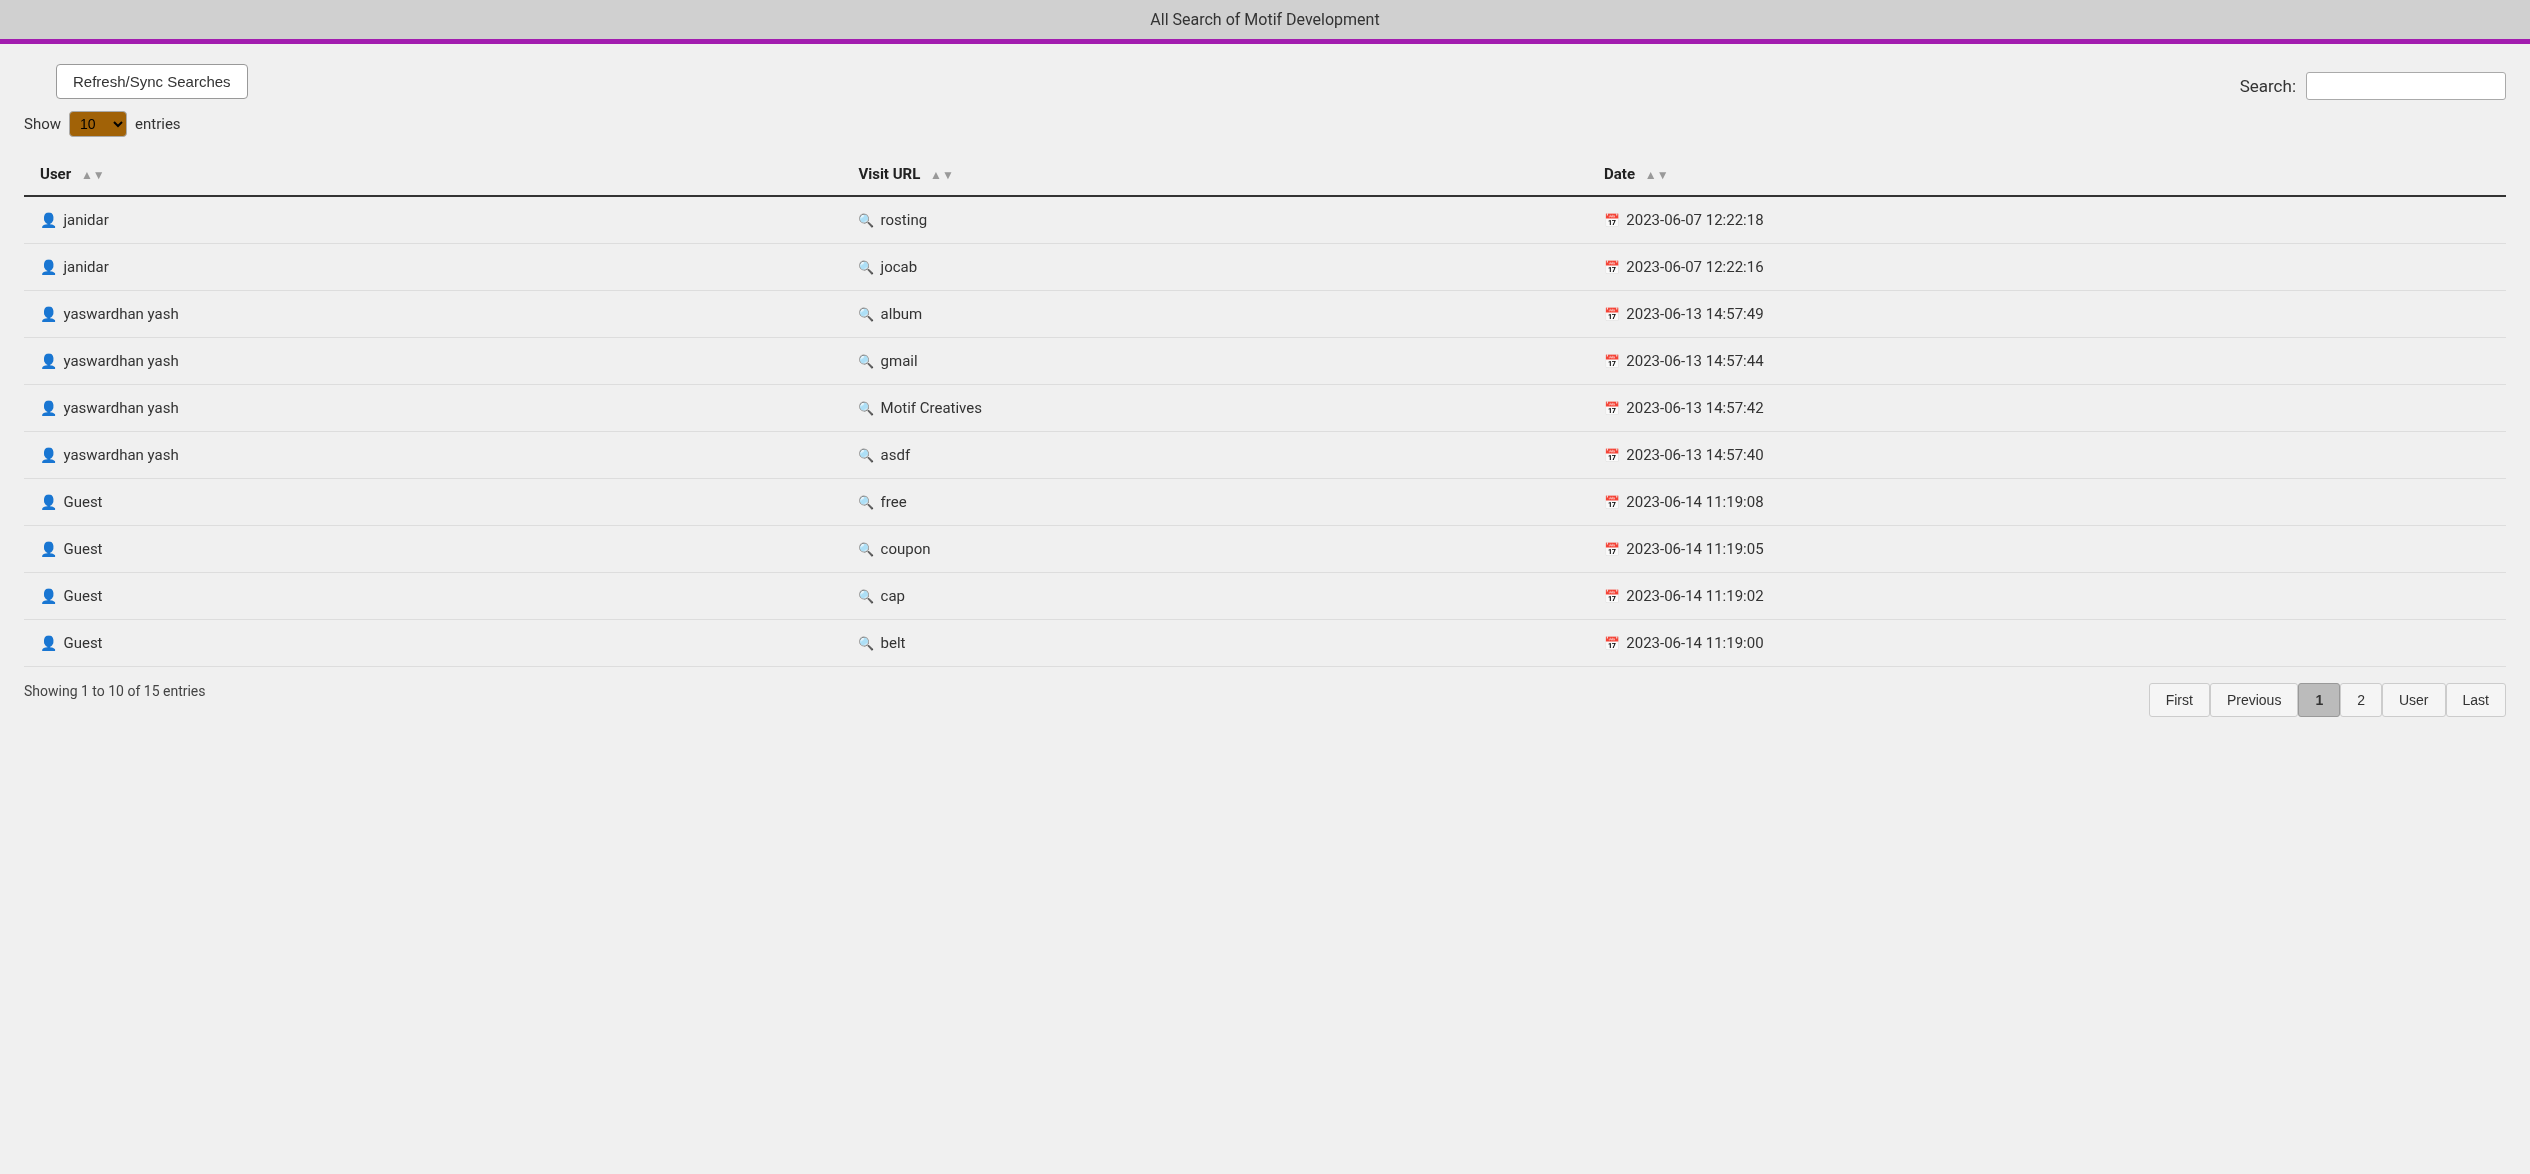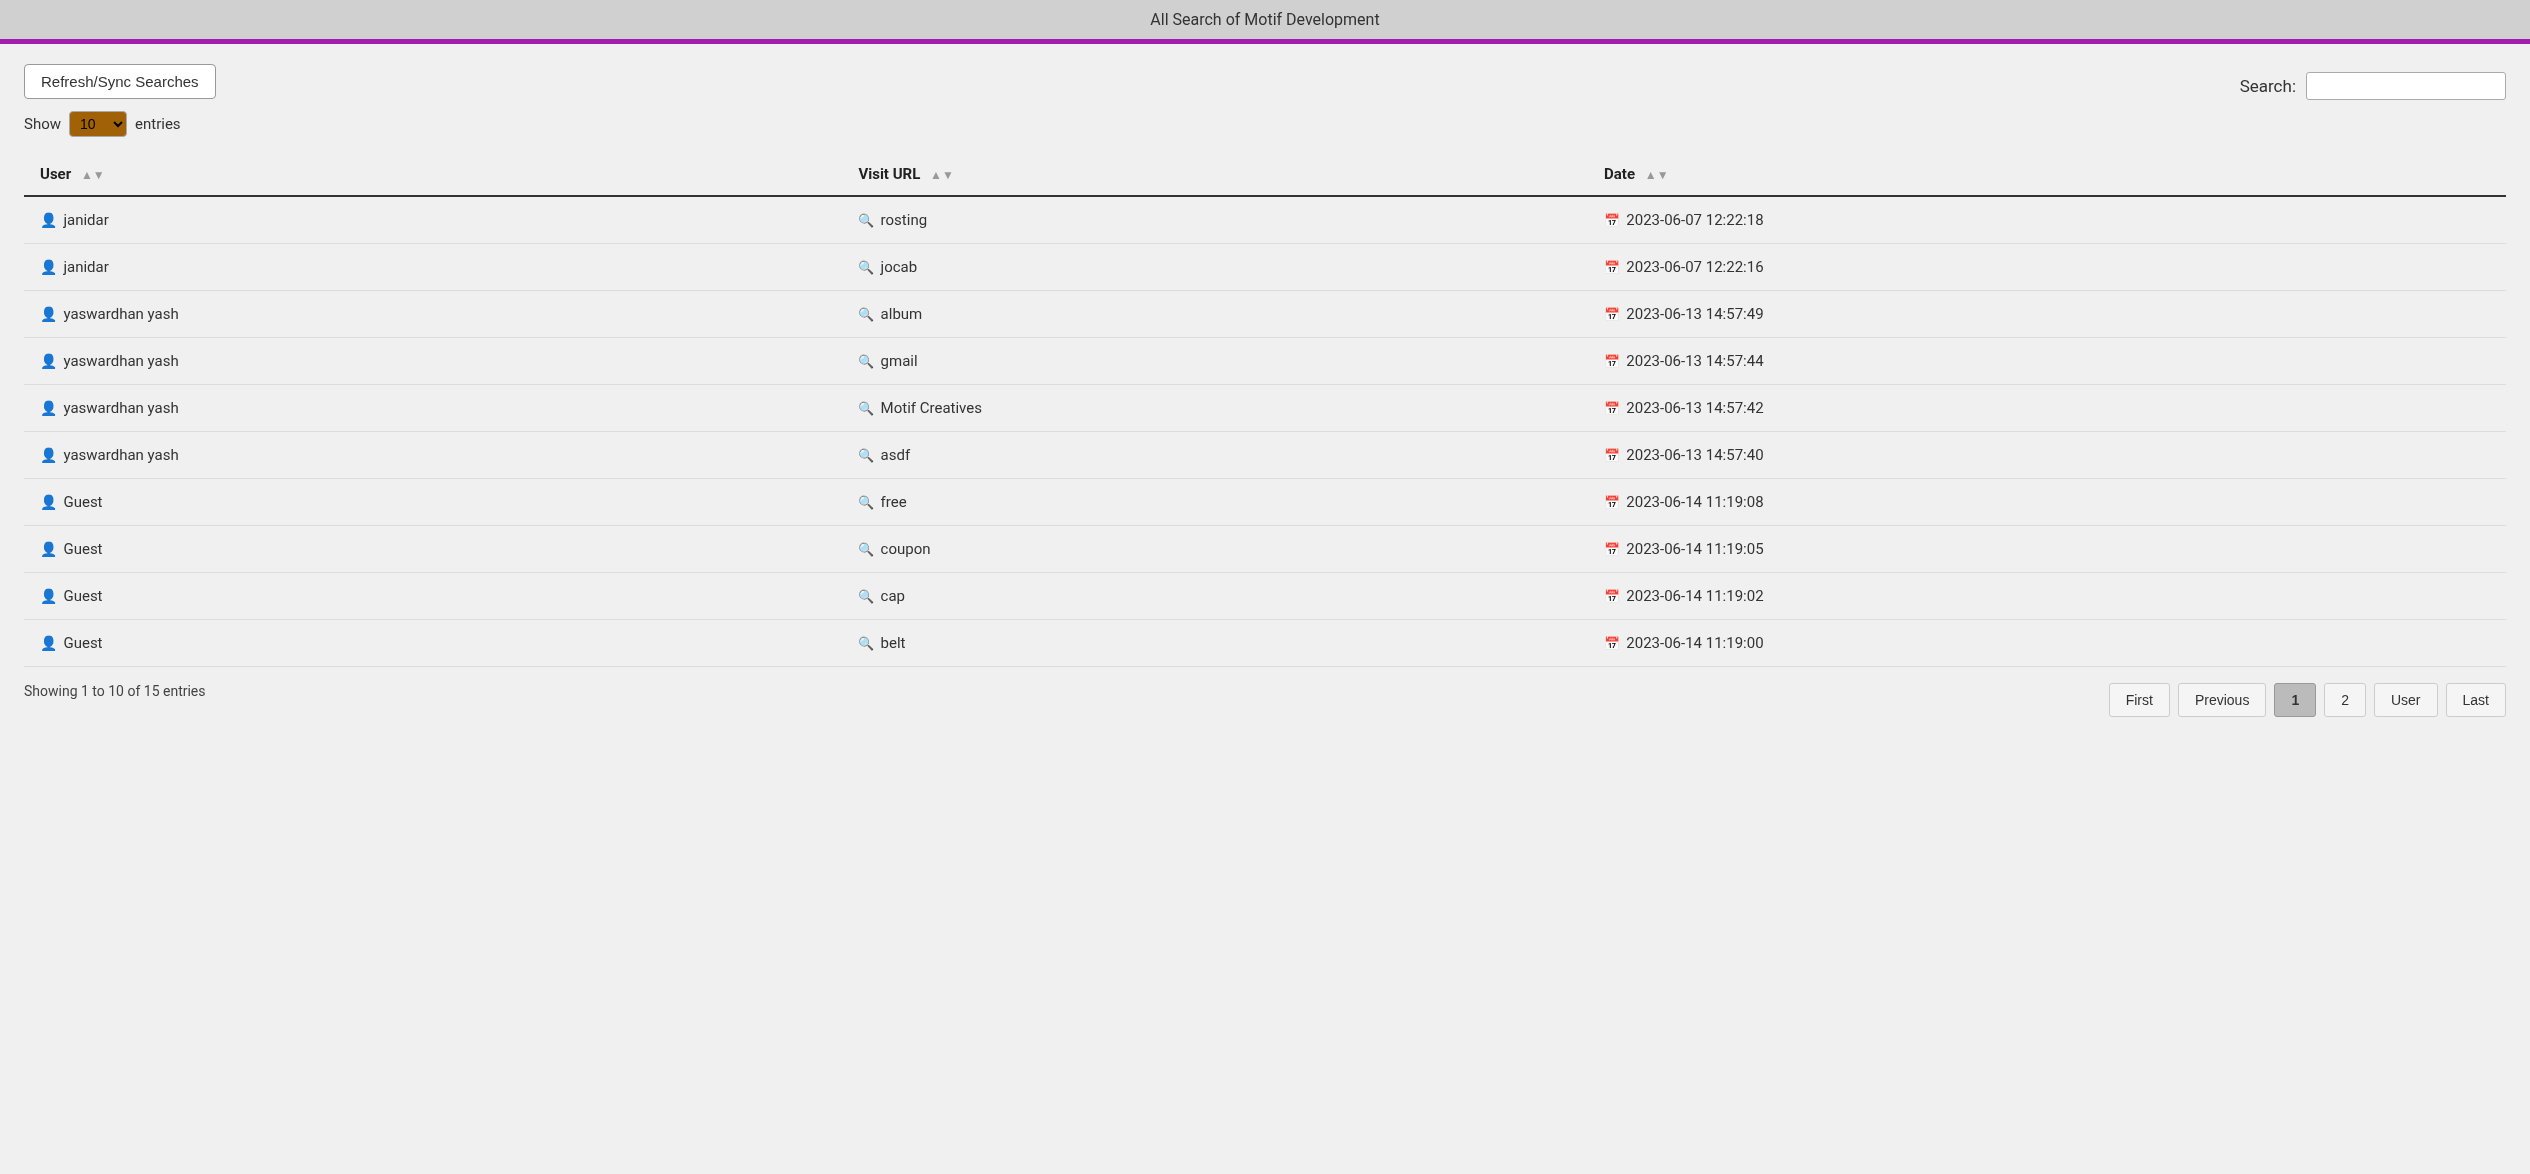--- a/index.html
+++ b/index.html
@@ -50,20 +50,21 @@
     }
 
     .refresh-btn {
       background: #fff;
       border: 1px solid #999;
       border-radius: 4px;
       padding: 8px 16px;
       font-size: 15px;
       cursor: pointer;
       color: #333;
+      margin-left: 32px;
     }
 
     .show-entries {
       display: flex;
       align-items: center;
       gap: 8px;
       font-size: 15px;
       color: #333;
     }
 
@@ -176,21 +177,21 @@
       align-items: flex-start;
       justify-content: space-between;
       padding: 16px 0 0 0;
       font-size: 14px;
       color: #444;
     }
 
     .pagination {
       display: flex;
       align-items: center;
-      gap: 8px;
+      gap: 0;
     }
 
     .page-btn {
       padding: 8px 16px;
       border: 1px solid #ccc;
       background: #f5f5f5;
       cursor: pointer;
       font-size: 14px;
       color: #333;
       border-radius: 3px;

